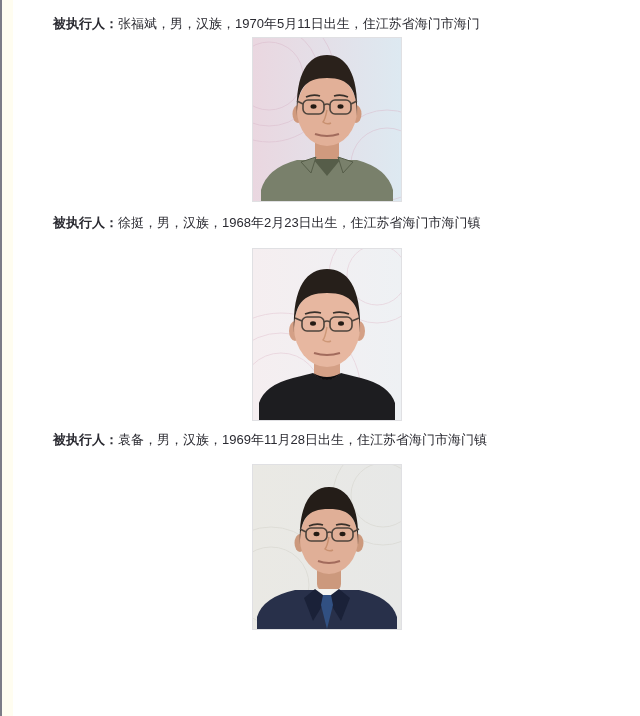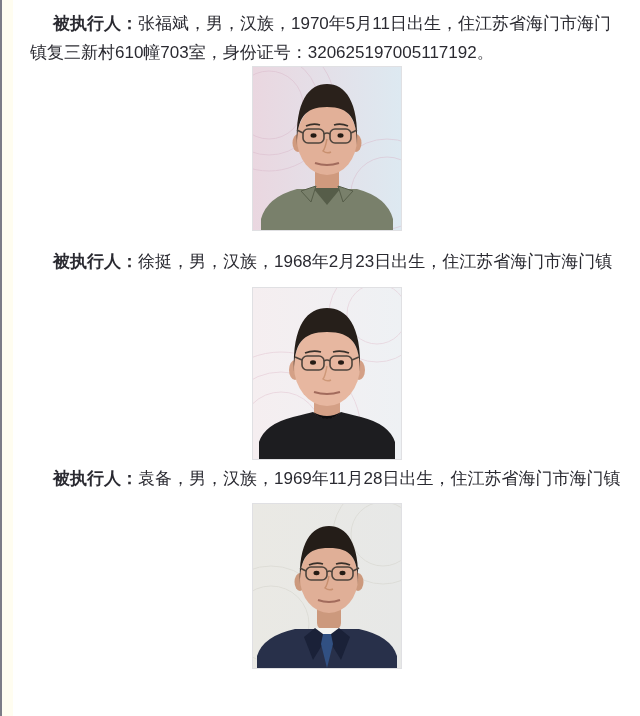--- a/index.html
+++ b/index.html
@@ -11,32 +11,32 @@
   body{
     background:var(--background);
     font-family:"Liberation Sans","DejaVu Sans",sans-serif;
     color:var(--text-color);
     position:relative;
     padding-top:9px;
   }
   .edge-line{position:absolute;left:0;top:0;width:2px;height:716px;background:var(--left-edge-line-color);}
   .edge-strip{position:absolute;left:2px;top:0;width:11px;height:716px;background:var(--left-edge-strip-color);}
   .entry{margin:0;}
-  .para{margin:0 14px 0 30px;font-size:17px;line-height:29px;font-weight:400;}
+  .para{margin:0 14px 0 30px;font-size:13px;line-height:29px;font-weight:400;}
   .line{display:block;white-space:nowrap;}
   .indent{text-indent:23px;}
   .label{font-weight:700;}
   .photo{
     width:148px;margin-left:253px;position:relative;
     box-shadow:0 0 0 1px rgba(165,165,175,0.35);
     background:#f0f0f2;
   }
   .photo svg{display:block;width:100%;height:100%;}
   .ph1{height:163px;margin-top:0;}
-  .p2{margin-top:17px;}
+  .p2{margin-top:7px;}
   .ph2{height:171px;margin-top:12px;}
   .p3{margin-top:5px;}
   .ph3{height:164px;margin-top:11px;}
   
   .photo .f-skin{fill:var(--skin);}
   .photo .f-skinsh{fill:var(--skin-shadow);}
   .photo .f-hair{fill:var(--hair);}
   .photo .f-shirt{fill:var(--shirt);}
   .photo .f-shirtd{fill:var(--shirt-detail);}
   .photo .f-suit{fill:var(--suit);}
@@ -47,21 +47,20 @@
 </style>
 </head>
 <body>
 
 <div class="edge-line"></div>
 <div class="edge-strip"></div>
 
 <section class="entry">
   <p class="para">
     <span class="line indent"><span class="label">被执行人：</span><span>张福斌，男，汉族，1970年5月11日出生，住江苏省海门市海门</span></span>
-    <span class="line">镇复三新村610幢703室，身份证号：320625197005117192。</span>
   </p>
   <div class="photo ph1" style="--bg-left: #ead7e0; --bg-right: #dde9f1; --line: #d9b9ca; --skin: #e2b098; --skin-shadow: #d09a7e; --hair: #2a211b; --shirt: #79806b; --shirt-detail: #565d49;">
     <svg viewBox="0 0 148 163">
       <defs>
         <linearGradient id="bg0" x1="0" y1="0" x2="1" y2="0">
           <stop offset="0" style="stop-color:var(--bg-left)"></stop>
           <stop offset="1" style="stop-color:var(--bg-right)"></stop>
         </linearGradient>
       </defs>
       <rect width="148" height="163" fill="url(#bg0)"></rect>

